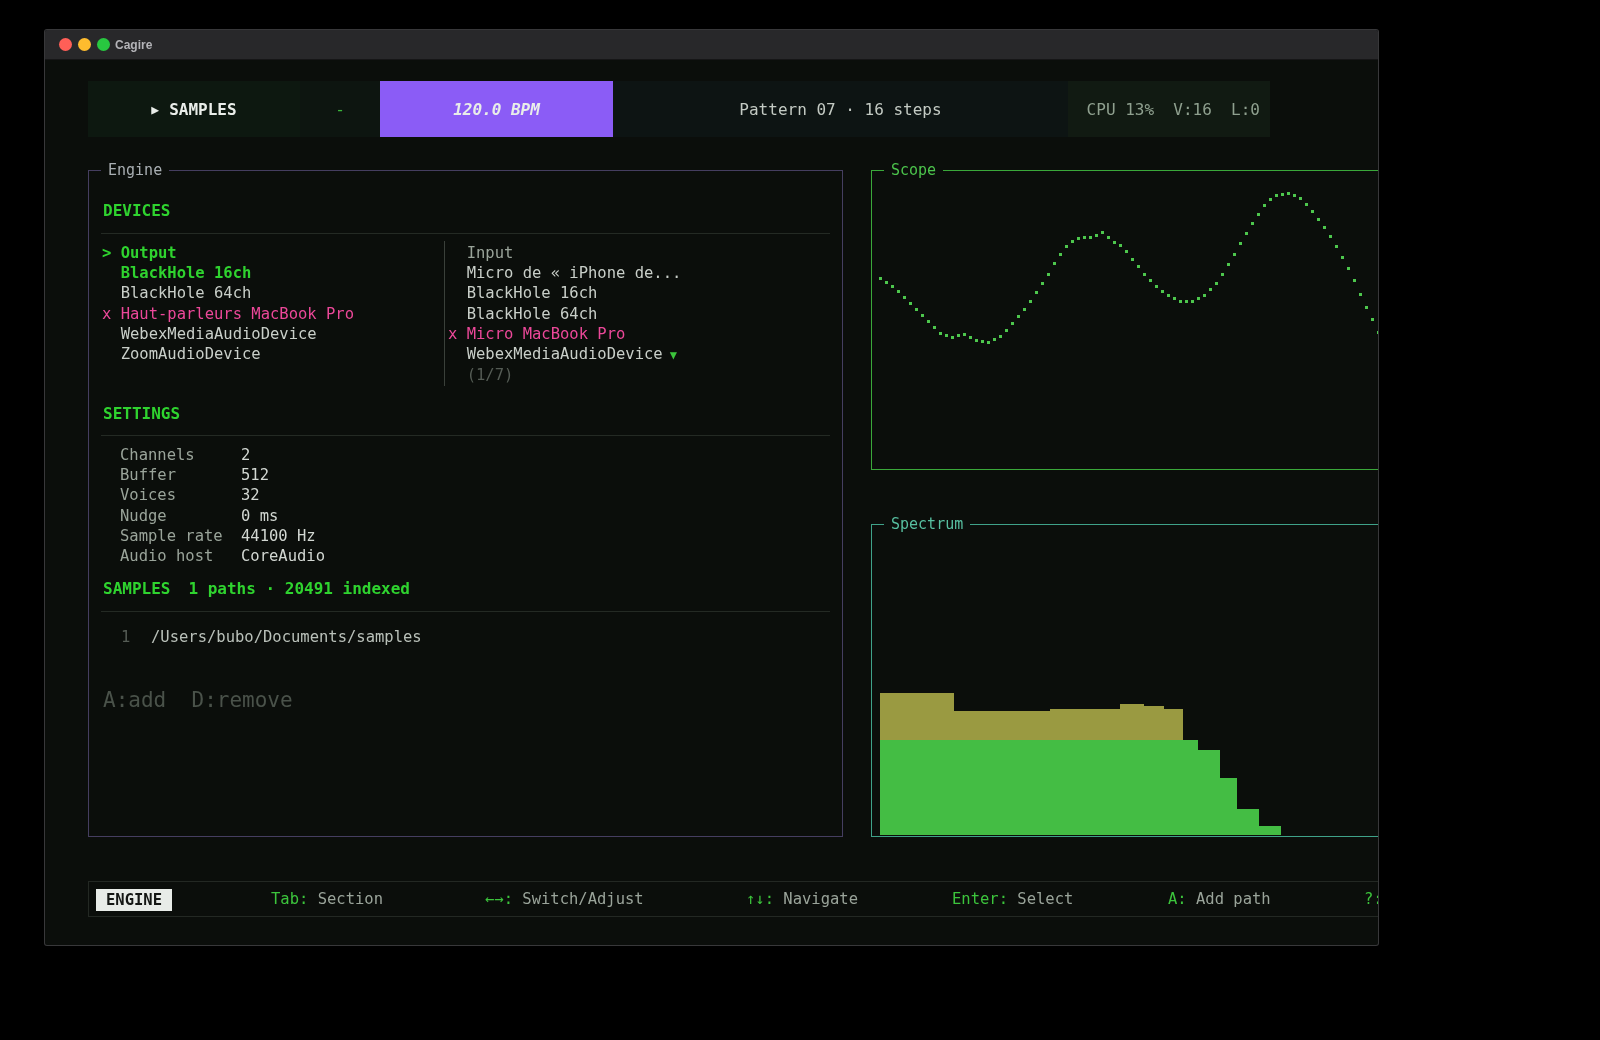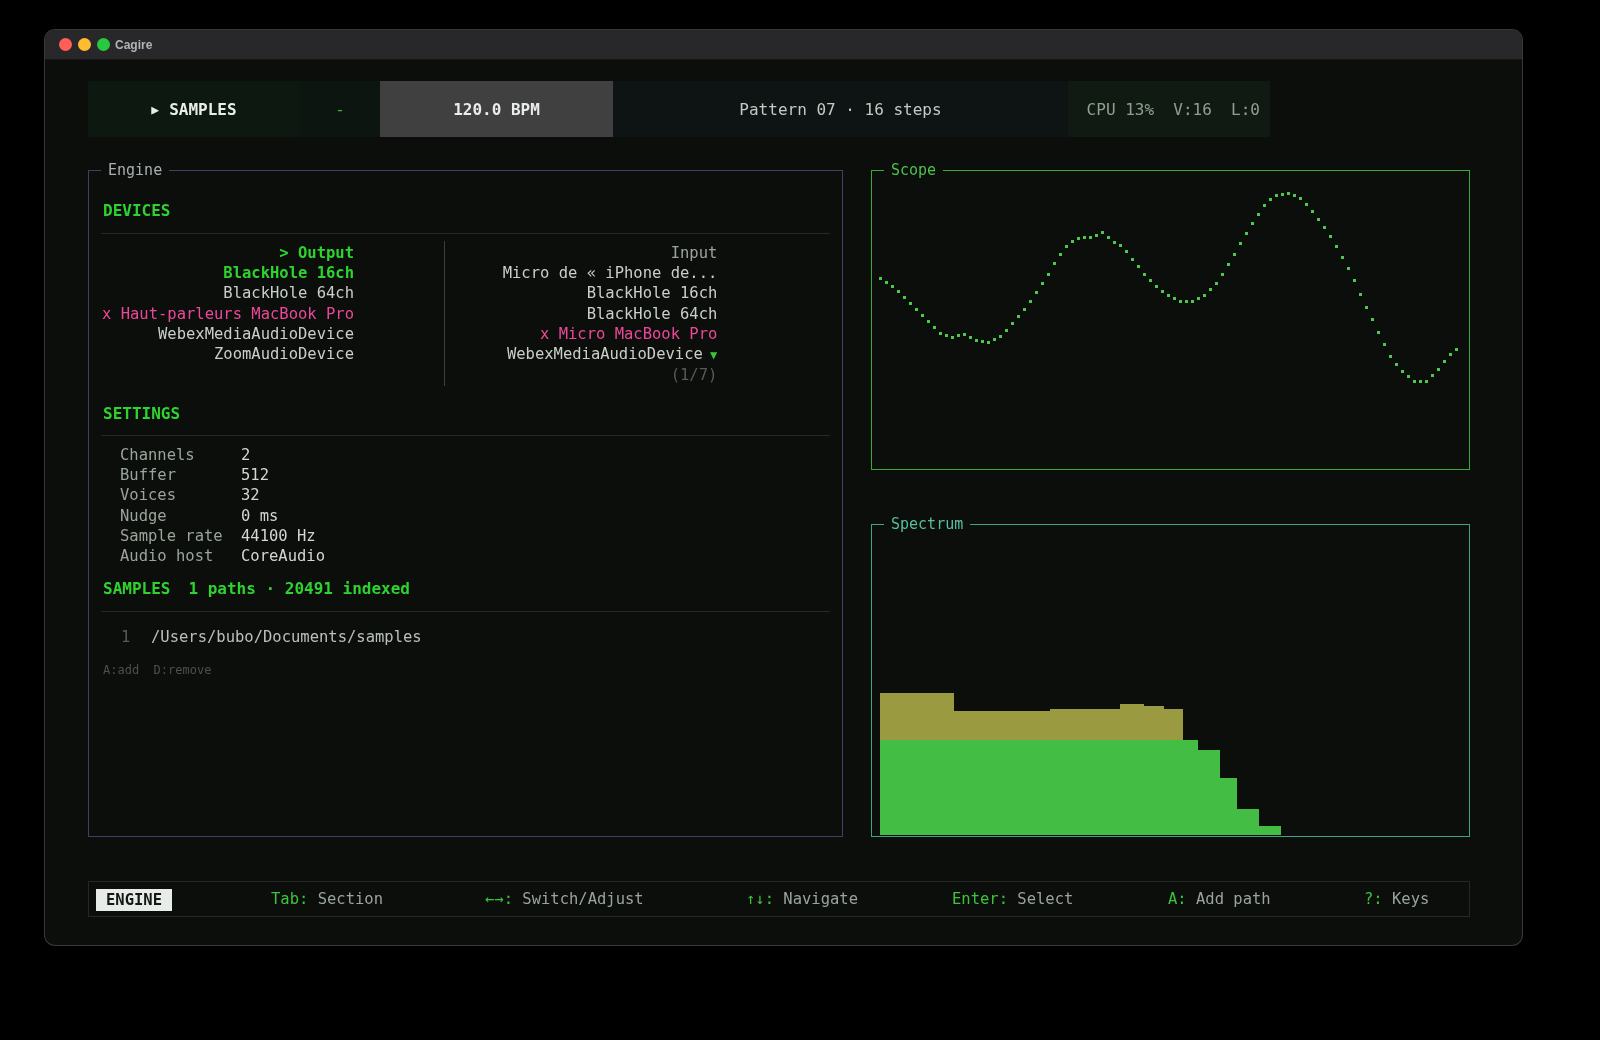--- a/index.html
+++ b/index.html
@@ -1,80 +1,80 @@
 <!DOCTYPE html>
 <html><head>
 <meta charset="utf-8">
 <style>
   html,body{margin:0;padding:0;background:#000;width:1600px;height:1040px;overflow:hidden;}
   *{box-sizing:border-box;}
 
-  #window{position:absolute;left:45px;top:30px;width:1477px;height:915px;
-    background:#0b0e0b;border-radius:10px;overflow:hidden;
+  #window{position:absolute;left:45px;top:30px;width:1333px;height:915px;
+    background:#0b0e0b;border-radius:2px;overflow:hidden;
     box-shadow:0 0 0 1px #38383a, 0 24px 60px rgba(0,0,0,.8);}
 
   
   #titlebar{position:absolute;left:0;top:0;width:100%;height:30px;background:#28282a;
     border-bottom:1px solid #161617;}
   .traffic{position:absolute;top:8px;width:13px;height:13px;border-radius:50%;}
   #win-title{position:absolute;left:70px;top:0;height:30px;line-height:30px;
     font-family:"Liberation Sans",sans-serif;font-size:12px;font-weight:bold;color:#b4b4b8;}
 
   
   #topbar{position:absolute;left:43px;top:51px;width:1382px;height:56px;display:flex;}
   .seg{height:56px;display:flex;align-items:center;justify-content:center;
     font-family:"DejaVu Sans Mono",monospace;font-size:16px;white-space:pre;}
   #seg-transport{width:212px;background:#0d1810;color:#e9ede9;font-weight:bold;}
   #seg-transport .play{font-size:13px;margin-right:10px;color:#e9ede9;}
   #seg-dash{width:80px;background:#0d1510;color:#3ab53a;}
-  #seg-bpm{width:233px;background:#404040;color:#e9ede9;font-weight:bold;}
+  #seg-bpm{width:233px;background:#8b5cf6;color:#e9ede9;font-weight:bold;font-style:italic;}
   #seg-bank{width:200px;background:#101a1e;color:#c3cac3;}
   #seg-pattern{width:455px;background:#0d1413;color:#c3cac3;}
   #seg-status{width:202px;background:#111a12;color:#8fa08f;justify-content:flex-end;padding-right:10px;}
 
   
   .panel{position:absolute;border:1px solid;}
   .panel-label{position:absolute;top:-10px;left:12px;padding:0 7px;background:#0b0e0b;
     font-family:"DejaVu Sans Mono",monospace;font-size:15px;line-height:19px;}
   #engine-panel{left:43px;top:140px;width:755px;height:667px;border-color:#453e60;}
   #engine-panel .panel-label{color:#a9afb3;}
   #scope-panel{left:826px;top:140px;width:599px;height:300px;border-color:#3aa83a;}
   #scope-panel .panel-label{color:#4cc44c;}
   #spectrum-panel{left:826px;top:494px;width:599px;height:313px;border-color:#3fa289;}
   #spectrum-panel .panel-label{color:#57bfa0;}
 
   
   .heading{position:absolute;left:14px;font-family:"DejaVu Sans Mono",monospace;
     font-size:16px;font-weight:bold;color:#2fd32f;white-space:pre;}
   .hr{position:absolute;left:12px;right:12px;height:1px;background:#242a24;}
   .device-col{position:absolute;top:72px;font-family:"DejaVu Sans Mono",monospace;
-    font-size:15.5px;line-height:20.2px;white-space:pre;text-align:right;}
+    font-size:15.5px;line-height:20.2px;white-space:pre;}
   #out-col{left:13px;}
-  #in-col{left:395px;}
+  #in-col{left:359px;}
   .drow .pfx{white-space:pre;}
   .c-selbold{color:#2fd32f;font-weight:bold;}
   .c-normal{color:#c9cfc9;}
   .c-active{color:#ec4899;}
   .c-muted{color:#9aa49a;}
   .c-dim{color:#555c55;}
   .sfx{color:#3cc43c;font-size:12px;}
   #col-divider{position:absolute;left:355px;top:70px;width:1px;height:145px;background:#3a403a;}
 
   #settings-rows{position:absolute;left:31px;top:274px;font-family:"DejaVu Sans Mono",monospace;
     font-size:15.5px;line-height:20.2px;white-space:pre;}
   .srow .slabel{display:inline-block;width:121px;color:#9aa49a;}
   .srow .svalue{color:#d2d7d2;}
 
   #samples-heading .meta{margin-left:18px;}
   #sample-rows{position:absolute;left:32px;top:456px;font-family:"DejaVu Sans Mono",monospace;
     font-size:15.5px;line-height:20.2px;white-space:pre;}
   .prow .pidx{color:#555c55;display:inline-block;width:30px;}
   .prow .ppath{color:#b9c0b9;}
-  #samples-hint{position:absolute;left:14px;top:492px;font-family:"DejaVu Sans Mono",monospace;
-    font-size:12px;color:#4a524a;white-space:pre;}
+  #samples-hint{position:absolute;left:14px;top:517px;font-family:"DejaVu Sans Mono",monospace;
+    font-size:21px;color:#4a524a;white-space:pre;}
 
   
   #scope-svg{position:absolute;left:3px;top:3px;}
   #spectrum-area{position:absolute;left:3px;top:3px;width:593px;height:307px;}
   .spec-step{position:absolute;}
 
   
   #footer{position:absolute;left:43px;top:851px;width:1382px;height:36px;
     border:1px solid #232823;}
   #mode-badge{position:absolute;left:7px;top:7px;height:22px;line-height:22px;padding:0 10px;

